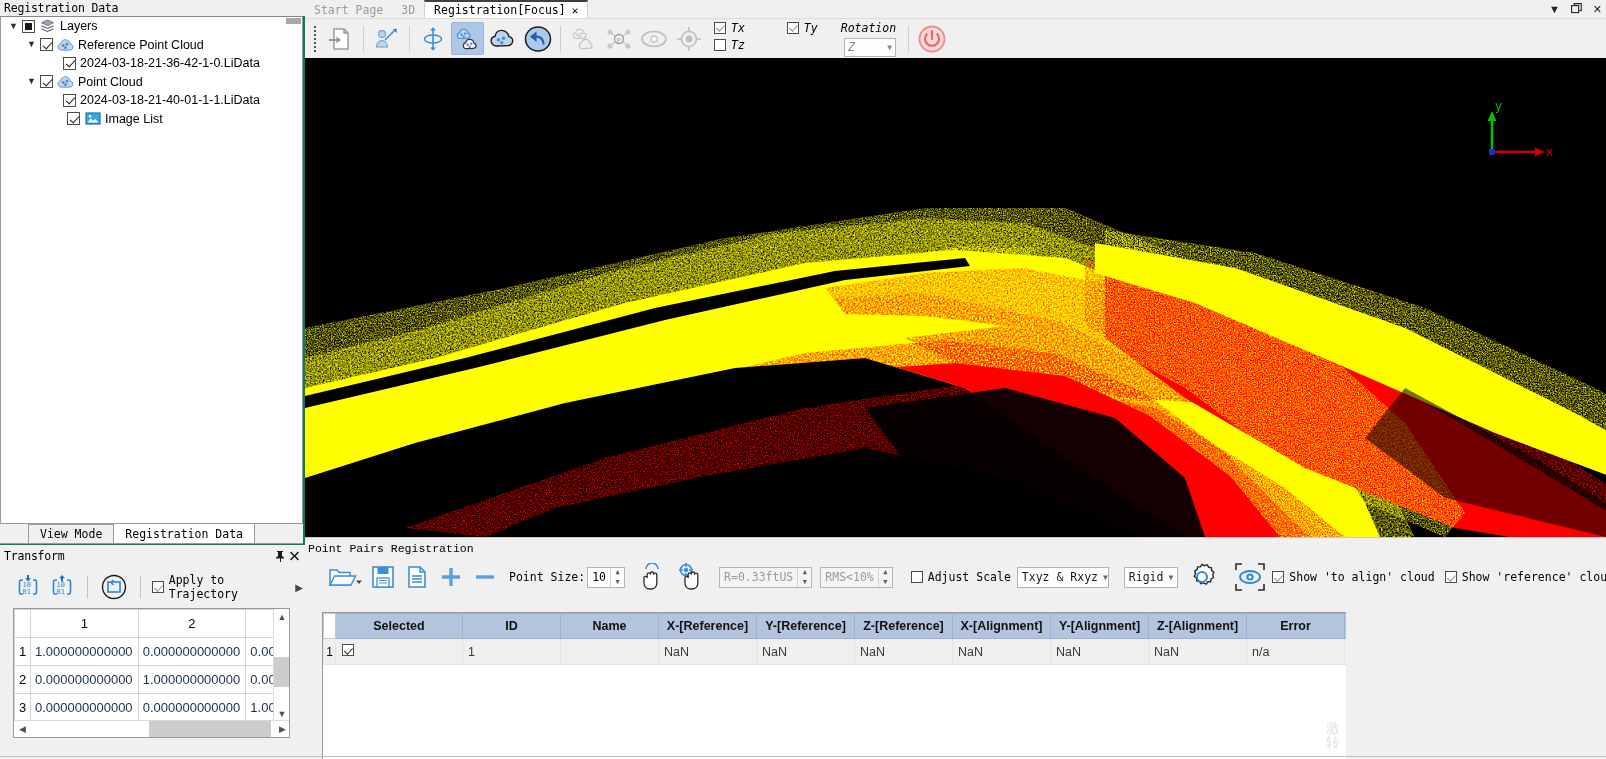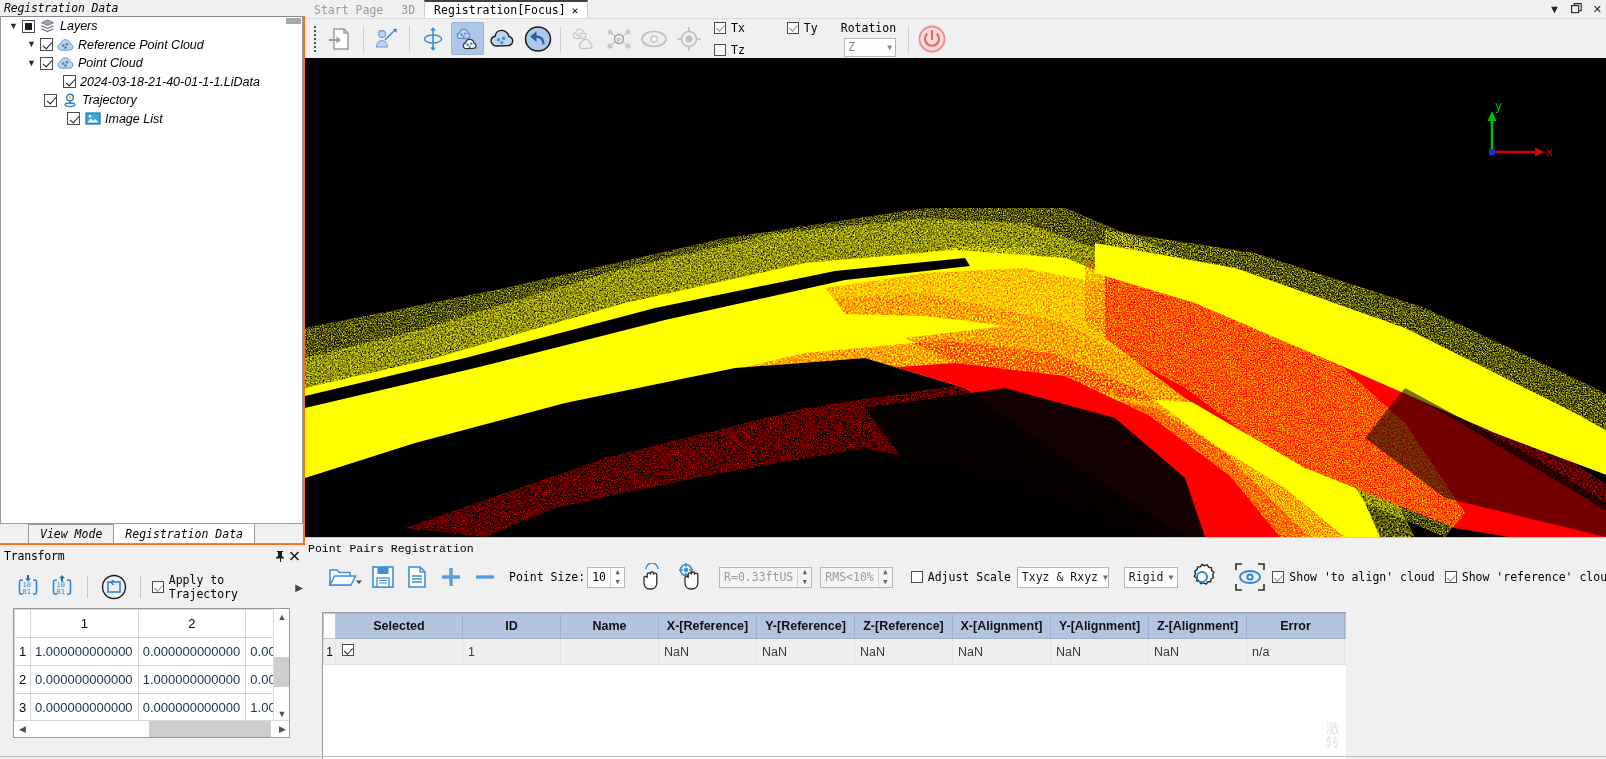--- a/index.html
+++ b/index.html
@@ -15,22 +15,21 @@
   #app {
     position: relative;
     width: 1606px; height: 759px;
     background: #f0f0f0;
   }
 
   
   #left-dock {
     position: absolute; left: 0; top: 0;
     width: 351px; height: 545px;
-    background: #f97316;
-    font-style: italic;
+    background: #0f766e;
   }
   .dock-title {
     height: 16px;
     display: flex; align-items: center;
     padding: 0 2px;
     font-family: "DejaVu Sans Mono", monospace;
     font-size: 11.5px;
     letter-spacing: -0.2px;
     background: #f0f0f0;
   }
@@ -270,21 +269,21 @@
   }
   .tb-btn.active {
     background: #aec6e8;
     border: 1px solid #9cb5da;
   }
   .tb-sep { width: 1px; height: 26px; background: #cfcfcf; margin: 0 5px; }
   .tb-checks {
     display: flex; flex-direction: column; justify-content: center;
     gap: 3px; margin-left: 8px;
   }
-  .tb-checkrow { display: flex; align-items: flex-end; gap: 15px; }
+  .tb-checkrow { display: flex; align-items: flex-start; gap: 15px; font-style: italic; }
   .tb-checkrow .lbl {
     font-family: "DejaVu Sans Mono", monospace;
     font-size: 11.5px;
   }
   .rot-lbl {
     font-family: "DejaVu Sans Mono", monospace;
     font-size: 11.5px;
     margin-left: 8px;
   }
   .combo {
@@ -481,52 +480,44 @@
           <svg width="17" height="14" viewBox="0 0 18 14">
               <path d="M5 12.5c-2.2 0-4-1.6-4-3.6 0-1.7 1.3-3.2 3-3.5C4.4 3 6.4 1.4 8.8 1.4c2.7 0 5 2 5.3 4.6 1.6.3 2.8 1.6 2.8 3.2 0 1.8-1.6 3.3-3.5 3.3z" fill="#bcd6f0" stroke="#5a87c0" stroke-width=".9"></path>
               <circle cx="6.5" cy="7.5" r="1.5" fill="#5a87c0"></circle>
               <circle cx="10.5" cy="6.2" r="1.5" fill="#5a87c0"></circle>
               <circle cx="9" cy="9.8" r="1.5" fill="#5a87c0"></circle>
             </svg>
         </span>
         <span class="tlabel">Reference Point Cloud</span>
       </div>
 
+      <div class="tree-row" style="padding-left:62px">
+        <span class="cbx checked"></span>
+        <span class="tlabel">2024-03-18-21-36-42-1-0.LiData</span>
+      </div>
 
       <div class="tree-row" style="padding-left:22px">
         <span class="arrow">▼</span>
         <span class="cbx checked"></span>
         <span class="tree-ico">
           <svg width="17" height="14" viewBox="0 0 18 14">
               <path d="M5 12.5c-2.2 0-4-1.6-4-3.6 0-1.7 1.3-3.2 3-3.5C4.4 3 6.4 1.4 8.8 1.4c2.7 0 5 2 5.3 4.6 1.6.3 2.8 1.6 2.8 3.2 0 1.8-1.6 3.3-3.5 3.3z" fill="#bcd6f0" stroke="#5a87c0" stroke-width=".9"></path>
               <circle cx="6.5" cy="7.5" r="1.5" fill="#5a87c0"></circle>
               <circle cx="10.5" cy="6.2" r="1.5" fill="#5a87c0"></circle>
               <circle cx="9" cy="9.8" r="1.5" fill="#5a87c0"></circle>
             </svg>
         </span>
         <span class="tlabel">Point Cloud</span>
       </div>
 
       <div class="tree-row" style="padding-left:62px">
         <span class="cbx checked"></span>
         <span class="tlabel">2024-03-18-21-40-01-1-1.LiData</span>
       </div>
 
-      <div class="tree-row" style="padding-left:43px">
-        <span class="cbx checked"></span>
-        <span class="tree-ico">
-          <svg width="16" height="15" viewBox="0 0 16 15">
-              <circle cx="8" cy="4.5" r="3.3" fill="none" stroke="#2d7fc4" stroke-width="1.4"></circle>
-              <circle cx="8" cy="4.5" r="1.3" fill="#f2c200"></circle>
-              <path d="M8 8v3" stroke="#2d7fc4" stroke-width="1.4"></path>
-              <ellipse cx="8" cy="11.8" rx="5" ry="1.8" fill="none" stroke="#2d7fc4" stroke-width="1.3"></ellipse>
-            </svg>
-        </span>
-        <span class="tlabel">Trajectory</span>
-      </div>
 
       <div class="tree-row" style="padding-left:66px">
         <span class="cbx checked"></span>
         <span class="tree-ico">
           <svg width="16" height="15" viewBox="0 0 16 15">
               <rect x="1" y="2" width="14" height="11" fill="#39a9e0" stroke="#1a76ad" stroke-width="1.2"></rect>
               <path d="M2.5 11.5l3.3-4 2.3 2.6 2-2.2 3.4 3.6z" fill="#fff"></path>
               <circle cx="5" cy="5.3" r="1.2" fill="#fff"></circle>
             </svg>
         </span>

